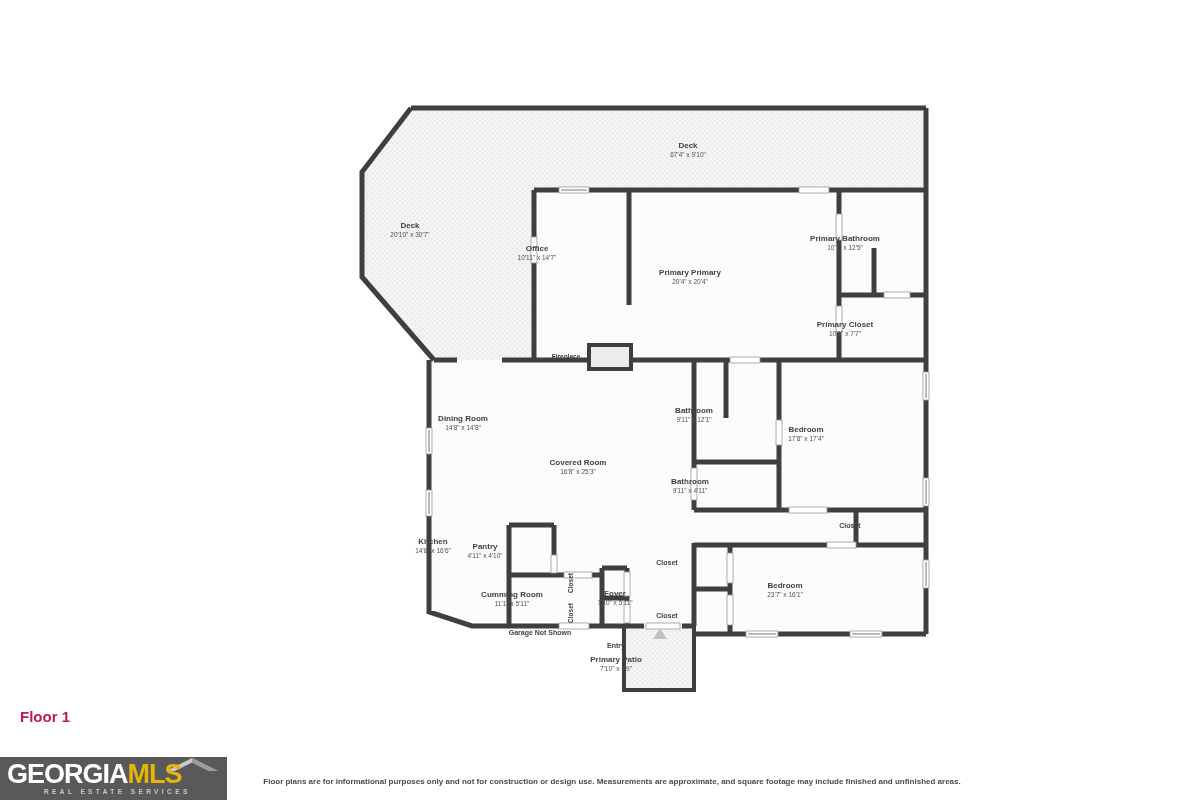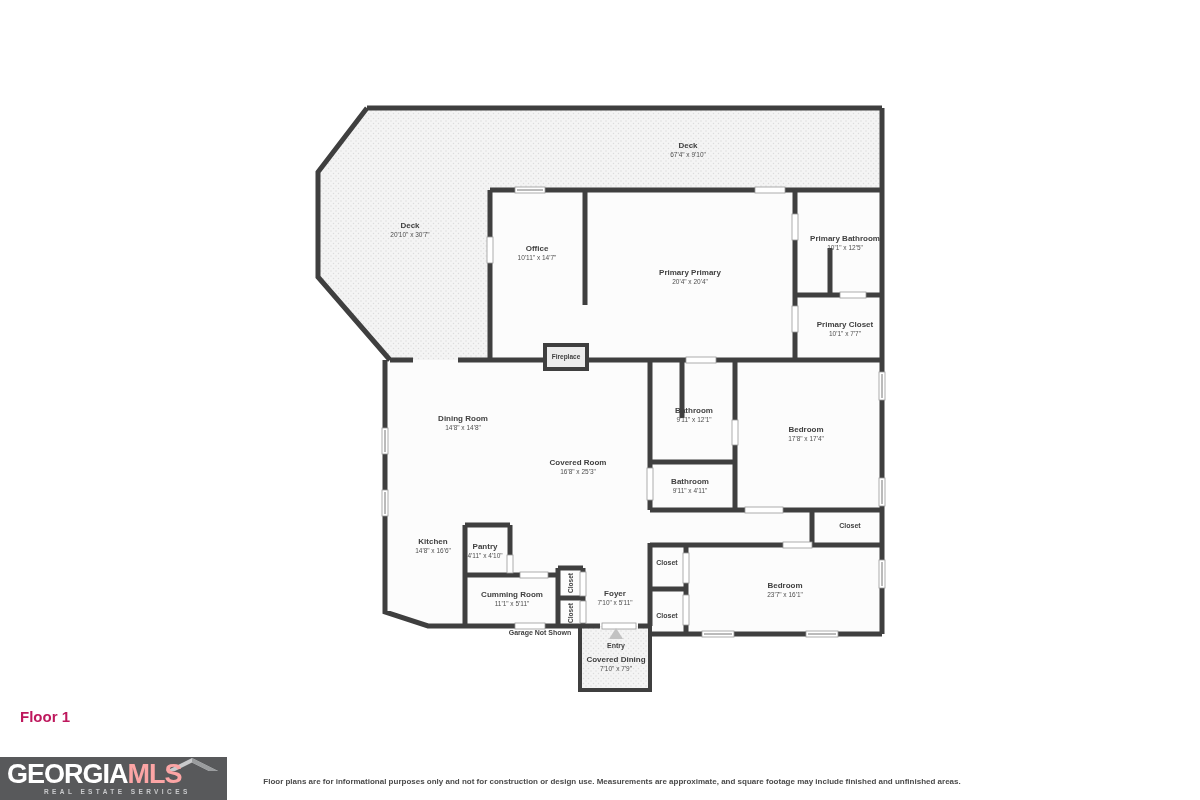--- a/index.html
+++ b/index.html
@@ -1,32 +1,32 @@
 <!DOCTYPE html>
 <html><head>
 <meta charset="utf-8">
 <style>
   html,body{margin:0;padding:0;background:#fff;}
   #stage{position:relative;width:1200px;height:800px;background:#ffffff;overflow:hidden;
          font-family:"Liberation Sans","DejaVu Sans",sans-serif;color:#414141;}
   .page-title{position:absolute;left:20px;top:9px;font-size:17px;font-weight:700;color:#414141;letter-spacing:.2px;}
   .floor-label{position:absolute;left:20px;top:708px;font-size:15px;font-weight:700;color:#be185d;}
   .disclaimer{position:absolute;left:0;right:0;top:777px;text-align:center;font-size:8px;font-weight:700;color:#4a4a4a;margin-left:24px;}
-  #plan{position:absolute;left:0;top:0;width:1021px;height:800px;}
+  #plan{position:absolute;left:0;top:0;width:1021px;height:800px;padding-left:44px;}
   
   .rl{position:absolute;transform:translate(-50%,-50%);text-align:center;line-height:1.3;white-space:nowrap;color:#3f3f3f;}
   .rn{font-size:8px;font-weight:700;}
   .rd{font-size:6.5px;font-weight:400;color:#4f4f4f;}
   .small .rn{font-size:7px;font-weight:600;}
   .tiny  .rn{font-size:6.5px;font-weight:600;}
   .vert{transform:translate(-50%,-50%) rotate(-90deg);}
   
   .logo{position:absolute;left:0;bottom:0;width:227px;height:43px;background:#58595b;overflow:hidden;}
   .logo-main{position:absolute;left:7px;top:0px;font-size:27px;font-weight:700;letter-spacing:-1px;line-height:34px;color:#ffffff;}
-  .logo-mls{color:#fca5a5;}
+  .logo-mls{color:#eab308;}
   .logo-roof{position:absolute;right:9px;top:1px;}
   .logo-tag{position:absolute;left:44px;top:31px;font-size:6.5px;font-weight:600;letter-spacing:3.4px;color:#c9cacc;}
 </style>
 </head>
 <body>
 
 <div id="stage">
 
 
   <div id="plan">
@@ -211,21 +211,21 @@
       <div class="rn">Bedroom</div>
       <div class="rd">23'7" x 16'1"</div>
     </div>
     <div class="rl small" style="left:540px;top:633px">
       <div class="rn">Garage Not Shown</div>
     </div>
     <div class="rl small" style="left:616px;top:646px">
       <div class="rn">Entry</div>
     </div>
     <div class="rl" style="left:616px;top:664px">
-      <div class="rn">Covered Dining</div>
+      <div class="rn">Primary Patio</div>
       <div class="rd">7'10" x 7'9"</div>
     </div>
   </div>
 
   <div class="floor-label">Floor 1</div>
 
   <div class="disclaimer">Floor plans are for informational purposes only and not for construction or design use. Measurements are approximate, and square footage may include finished and unfinished areas.</div>
 
   <div class="logo">
     <svg class="logo-roof" width="52" height="13" viewBox="0 0 52 13">

